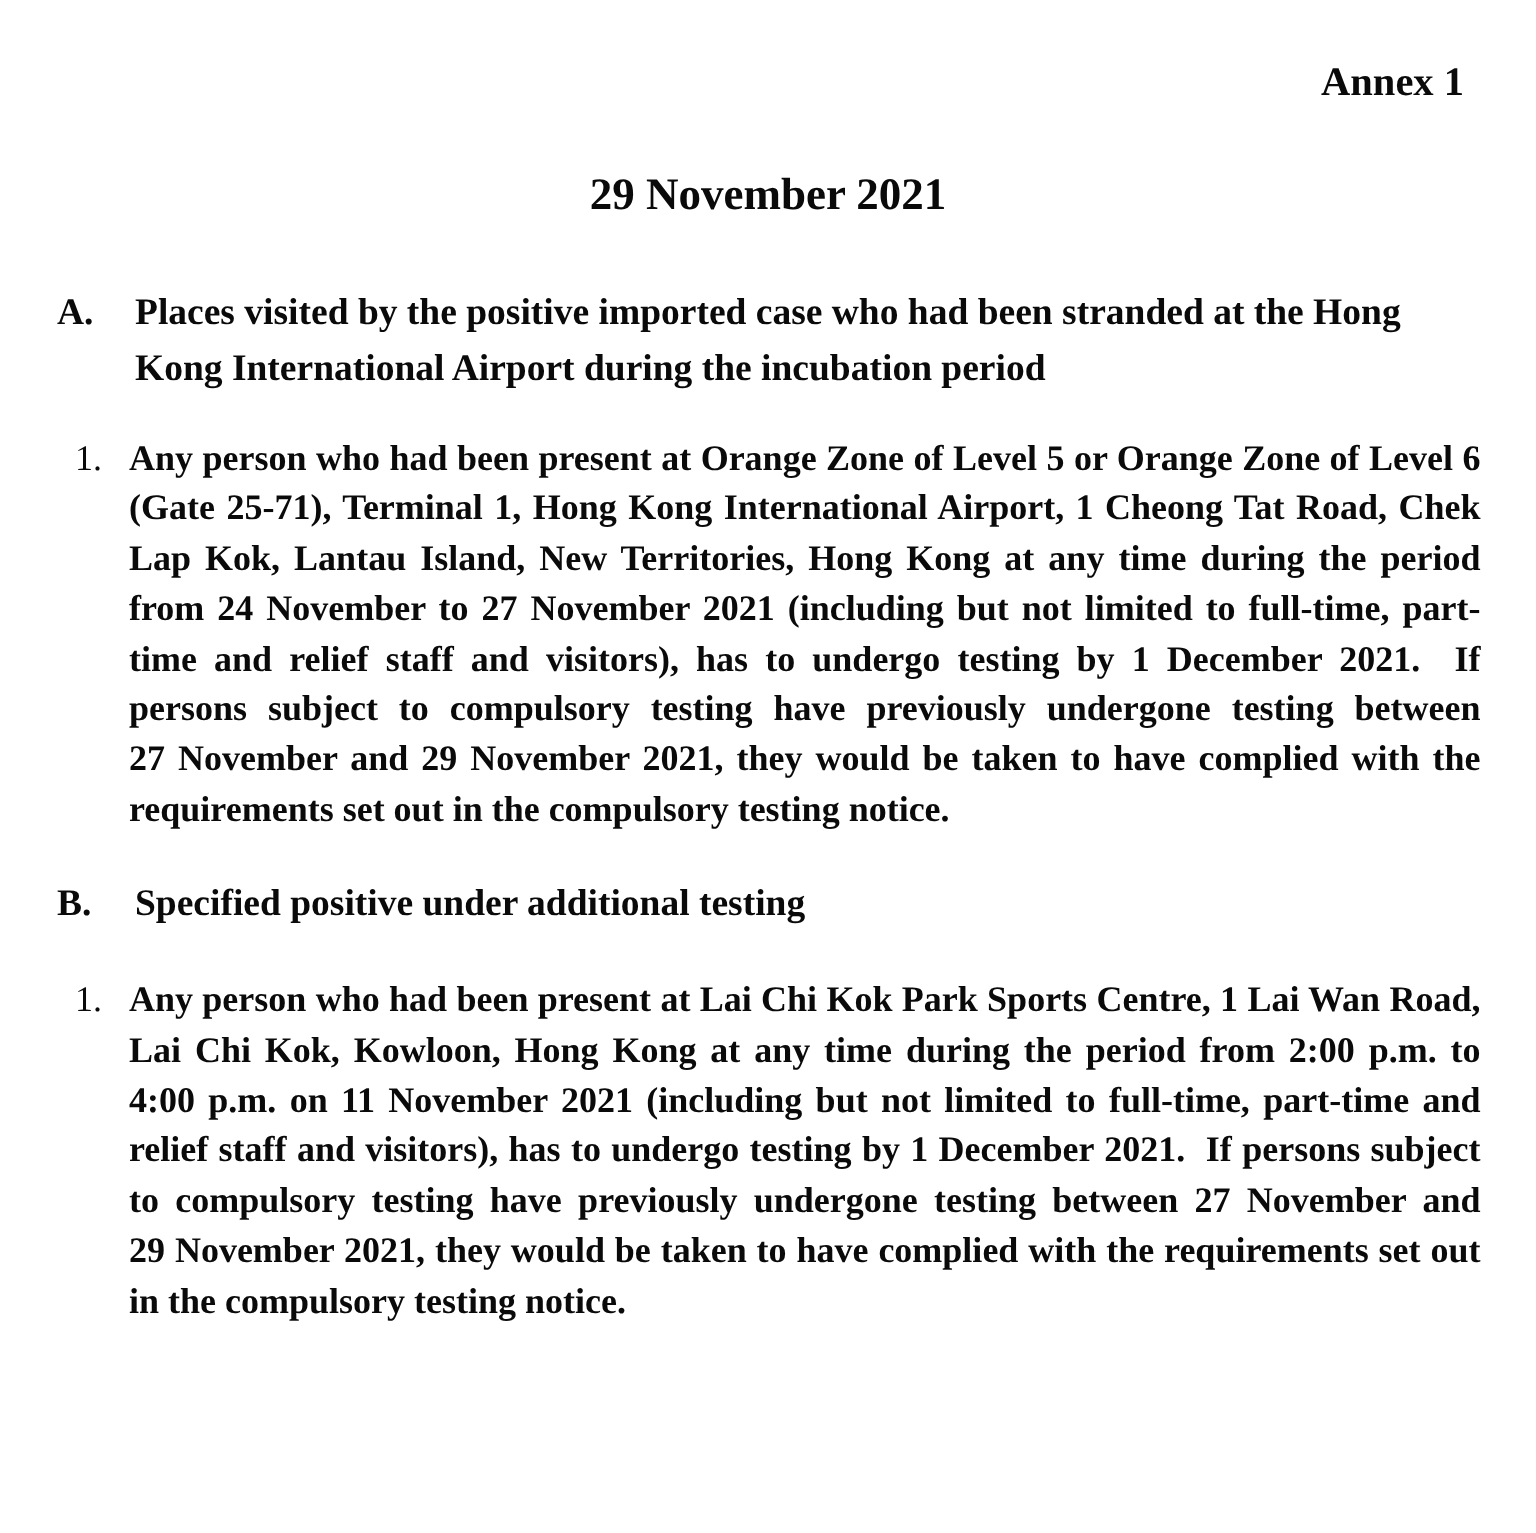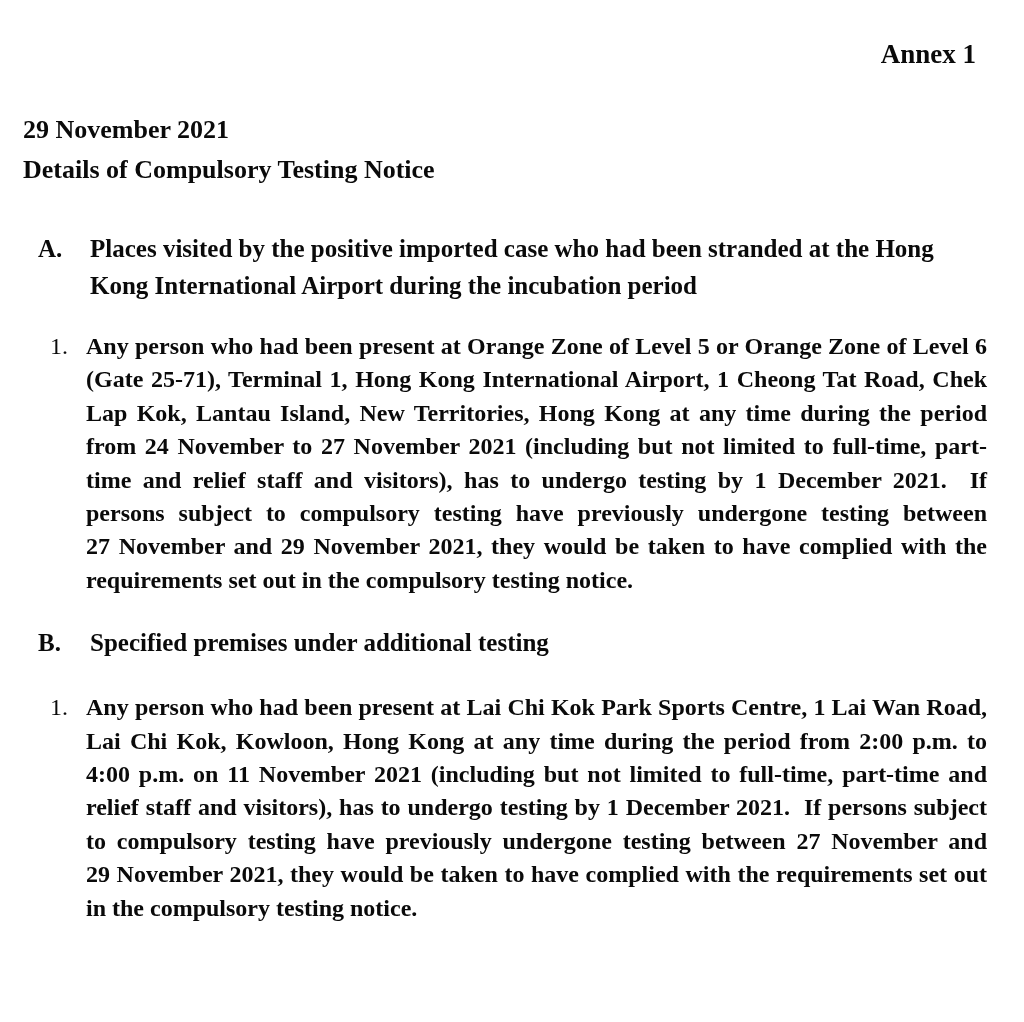--- a/index.html
+++ b/index.html
@@ -22,24 +22,24 @@
   .annex {
     margin-top: 38px;
     padding-right: 48px;
     text-align: right;
     font-weight: bold;
     font-size: 27px;
     line-height: 32px;
   }
   .title-block {
     margin-top: 40px;
+    text-align: center;
     font-weight: bold;
-    font-size: 26px;
+    font-size: 30px;
     line-height: 40px;
-    margin-left: 23px;
   }
   .section-heading {
     display: flex;
     margin-left: 38px;
     margin-right: 38px;
     font-weight: bold;
     font-size: 25px;
     line-height: 37px;
   }
   .section-heading .sec-label {
@@ -70,36 +70,35 @@
 </style>
 </head>
 <body>
 
 <div class="doc">
 
   <div class="annex">Annex 1</div>
 
   <div class="title-block">
     <div>29 November 2021</div>
-    <div>Details of Compulsory Testing Notice</div>
   </div>
 
   <div class="section-heading sec-a">
     <span class="sec-label">A.</span>
     <span class="sec-text">Places visited by the positive imported case who had been stranded at the Hong Kong International Airport during the incubation period</span>
   </div>
 
   <div class="list-item item-a1">
     <span class="item-number">1.</span>
     <div class="item-text">Any person who had been present at Orange Zone of Level 5 or Orange Zone of Level 6 (Gate 25-71), Terminal 1, Hong Kong International Airport, 1&nbsp;Cheong Tat Road, Chek Lap Kok, Lantau Island, New Territories, Hong Kong at any time during the period from 24&nbsp;November to 27&nbsp;November 2021 (including but not limited to full-time, part-time and relief staff and visitors), has to undergo testing by 1&nbsp;December 2021.&nbsp; If persons subject to compulsory testing have previously undergone testing between 27&nbsp;November and 29&nbsp;November 2021, they would be taken to have complied with the requirements set out in the compulsory testing notice.</div>
   </div>
 
   <div class="section-heading sec-b">
     <span class="sec-label">B.</span>
-    <span class="sec-text">Specified premises under additional testing</span>
+    <span class="sec-text">Specified positive under additional testing</span>
   </div>
 
   <div class="list-item item-b1">
     <span class="item-number">1.</span>
     <div class="item-text">Any person who had been present at Lai Chi Kok Park Sports Centre, 1&nbsp;Lai Wan Road, Lai Chi Kok, Kowloon, Hong Kong at any time during the period from 2:00&nbsp;p.m. to 4:00&nbsp;p.m. on 11&nbsp;November 2021 (including but not limited to full-time, part-time and relief staff and visitors), has to undergo testing by 1&nbsp;December 2021.&nbsp; If persons subject to compulsory testing have previously undergone testing between 27&nbsp;November and 29&nbsp;November 2021, they would be taken to have complied with the requirements set out in the compulsory testing notice.</div>
   </div>
 
 </div>
 
 </body></html>

